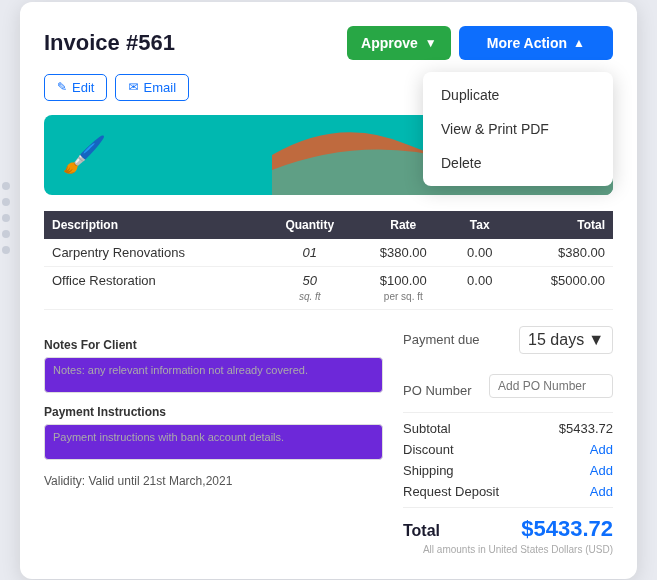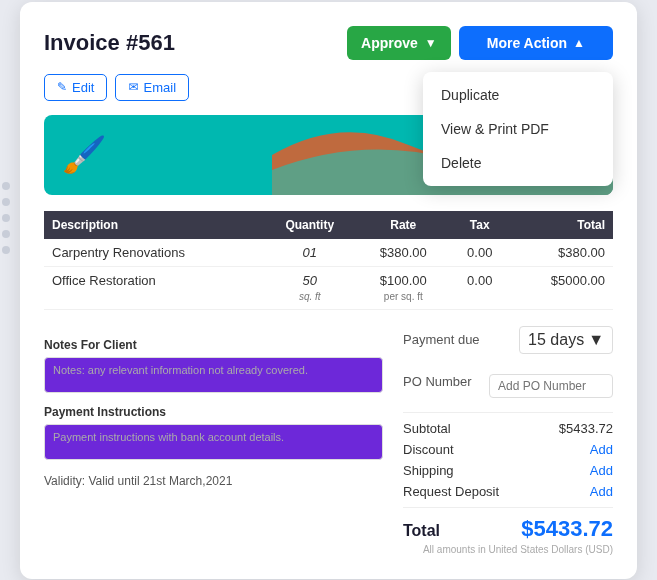--- a/index.html
+++ b/index.html
@@ -248,21 +248,21 @@
       font-size: 16px;
       color: #333;
       cursor: pointer;
       display: flex;
       align-items: center;
       gap: 4px;
       background: #fff;
     }
     .po-row {
       display: flex;
-      align-items: flex-start;
+      align-items: flex-end;
       justify-content: space-between;
       margin-bottom: 14px;
       margin-top: 20px;
     }
     .po-label { color: #555; font-size: 13px; }
     .po-input {
       border: 1px solid #ddd;
       border-radius: 4px;
       padding: 4px 8px;
       font-size: 12px;

